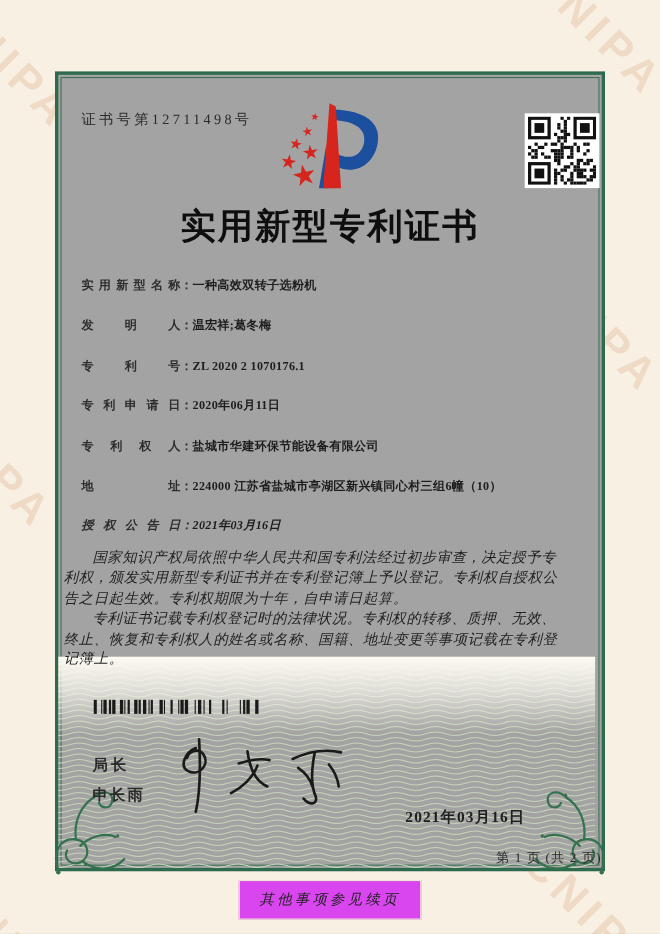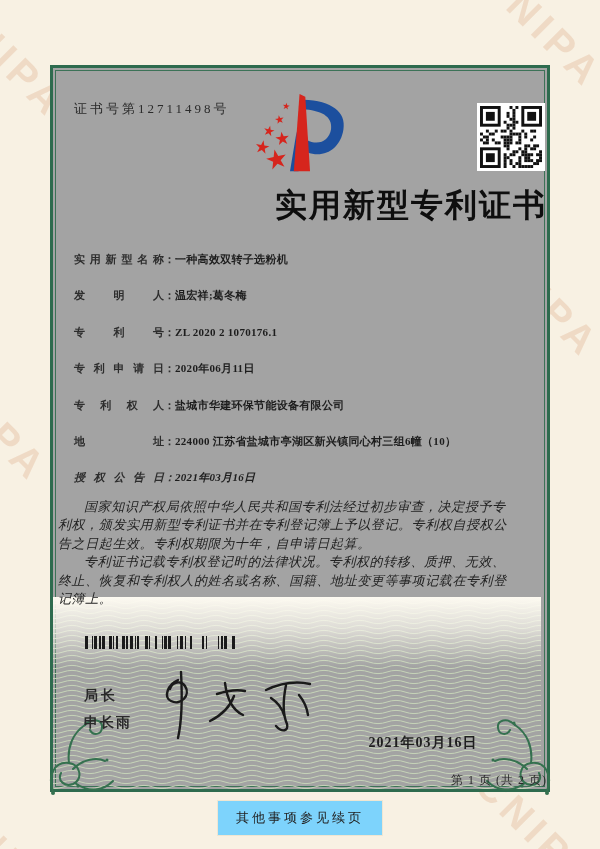--- a/index.html
+++ b/index.html
@@ -29,21 +29,21 @@
 
   .cert-no{
     position:absolute;left:21px;top:32px;
     font-size:13px;letter-spacing:3px;color:#2b2b2b;
   }
   .logo{position:absolute;left:195px;top:22px;width:105px;height:88px;}
   .qr{position:absolute;left:424px;top:35px;width:62px;height:62px;background:#fff;padding:3px;}
 
   .title{
     position:absolute;left:0;top:116px;width:100%;
-    text-align:right;font-size:32px;font-weight:bold;letter-spacing:2px;color:#0e0e0e;
+    text-align:center;font-size:32px;font-weight:bold;letter-spacing:2px;color:#0e0e0e;
   }
 
   .fields{position:absolute;left:21px;top:184px;right:14px;}
   .frow{height:36.4px;font-size:11px;white-space:nowrap;}
   .flabel{
     display:inline-block;width:90px;vertical-align:bottom;
     text-align:justify;text-align-last:justify;color:#2d2d2d;font-weight:600;
   }
   .fcolon{font-weight:600;color:#2d2d2d;}
   .fvalue{font-weight:600;color:#1d1d1d;letter-spacing:0.3px;}
@@ -83,22 +83,22 @@
   .wave-fade{
     position:absolute;left:0;bottom:122px;width:488px;height:70px;pointer-events:none;
     background:linear-gradient(#fdfaf1 0%,rgba(253,250,241,0.65) 45%,rgba(253,250,241,0) 100%);
   }
   .flourish{position:absolute;bottom:-10px;width:72px;height:92px;pointer-events:none;}
   .flourish.left{left:-8px;}
   .flourish.right{right:-8px;transform:scaleX(-1);}
 
   .continuation{
     position:absolute;left:50%;top:800px;transform:translateX(-50%);
-    background:#7dd3fc;border:1px solid #efe6d2;
-    padding:8px 18px;font-size:13px;letter-spacing:3px;color:#222;
+    background:#d946ef;border:1px solid #efe6d2;
+    padding:8px 18px;font-size:13px;font-style:italic;letter-spacing:3px;color:#222;
     white-space:nowrap;
   }
 </style>
 </head>
 <body>
 
 <div class="wm" style="left:-32px;top:-12px;">CNIPA</div>
 <div class="wm" style="left:505px;top:-42px;">CNIPA</div>
 <div class="wm" style="left:362px;top:248px;">CNIPA</div>
 <div class="wm" style="left:502px;top:228px;">CNIPA</div>

